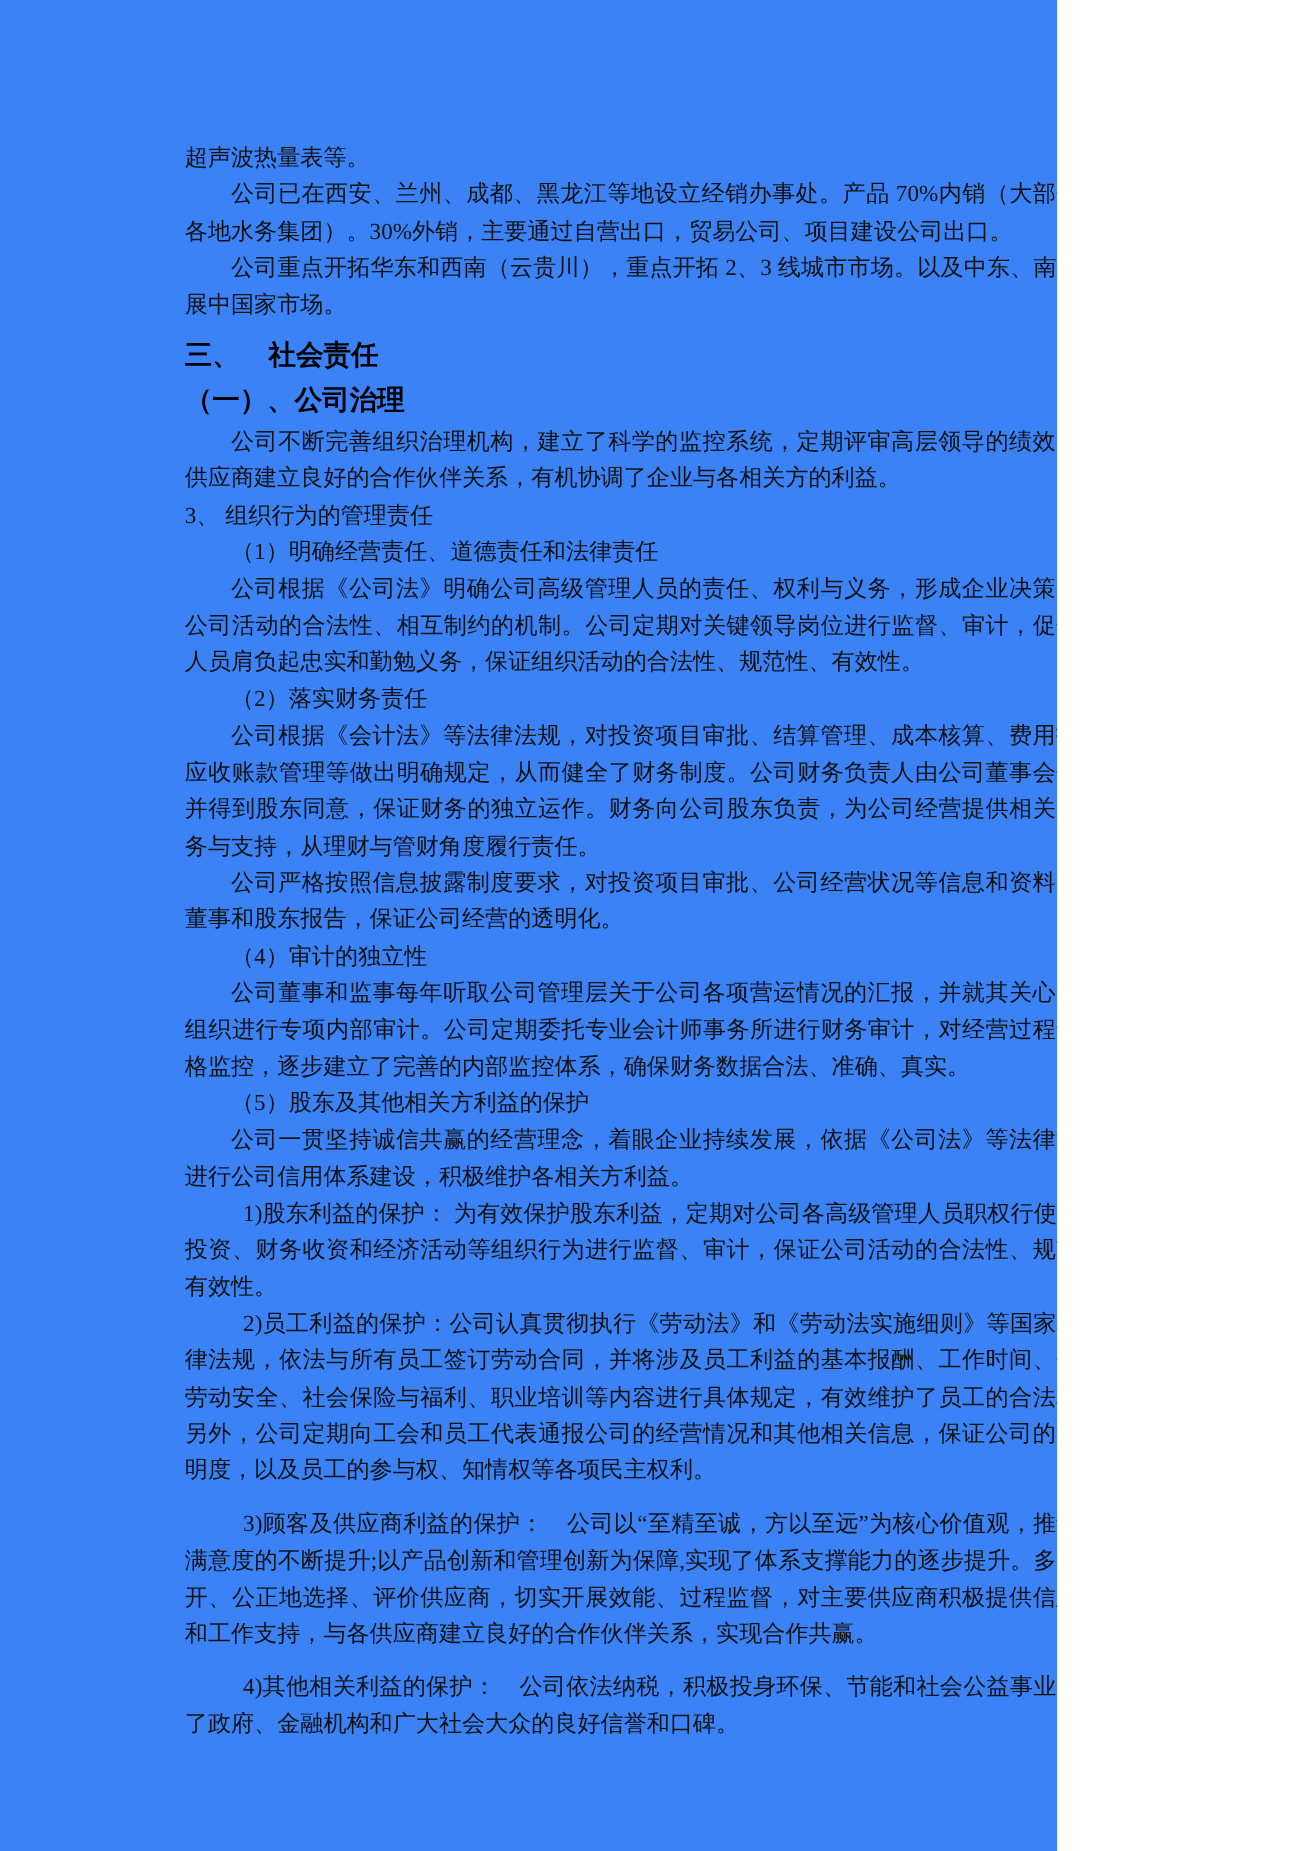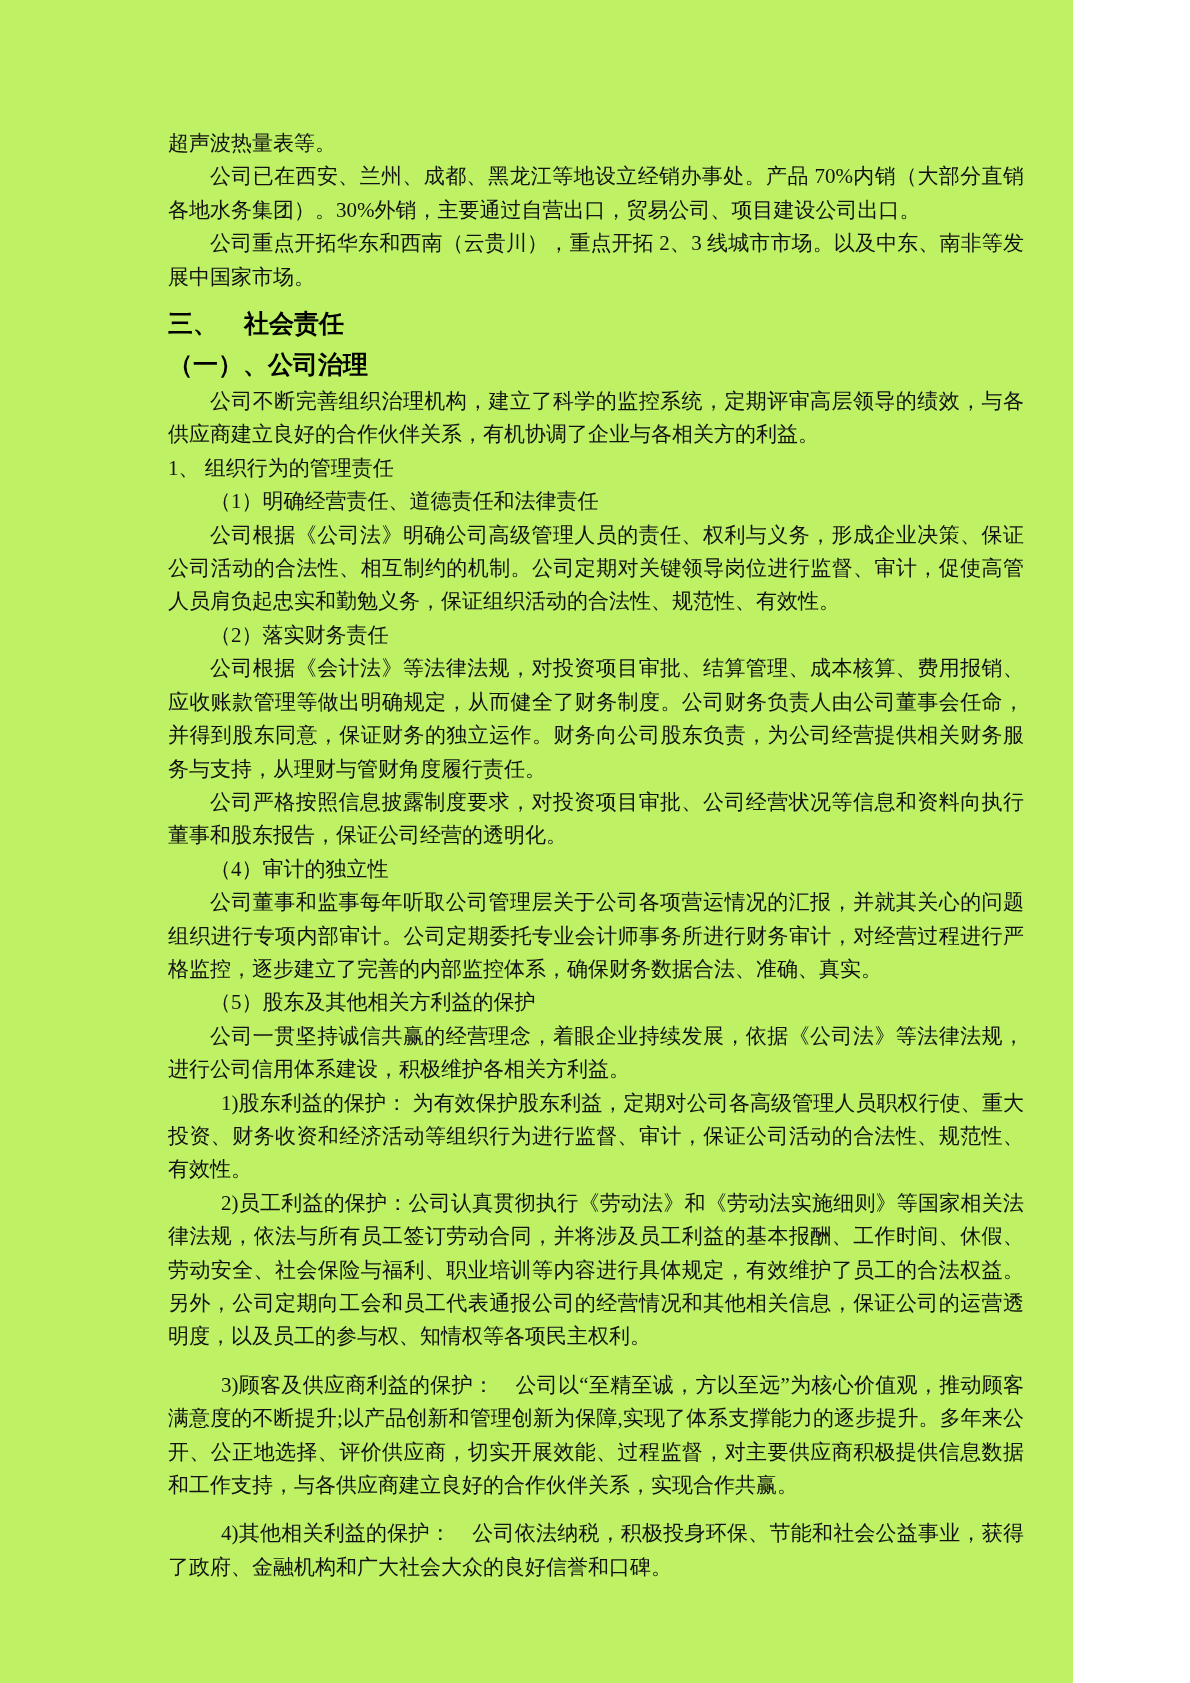--- a/index.html
+++ b/index.html
@@ -1,20 +1,20 @@
 <!DOCTYPE html>
 <html><head>
 <meta charset="utf-8">
 <style>
   html,body { margin:0; padding:0; background:#ffffff; }
   .page {
     position:relative;
-    width:1073px;
+    width:961px;
     height:1683px;
-    background:#bef264;
+    background:#3b82f6;
     overflow:hidden;
     font-family:"Liberation Serif","DejaVu Serif",serif;
     color:#111111;
   }
   .content {
     position:absolute;
     left:168px;
     top:127px;
     width:856px;
   }
@@ -56,21 +56,21 @@
     <p class="para indent">公司已在西安、兰州、成都、黑龙江等地设立经销办事处。产品 70%内销（大部分直销各地水务集团）。30%外销，主要通过自营出口，贸易公司、项目建设公司出口。</p>
 
     <p class="para indent">公司重点开拓华东和西南（云贵川），重点开拓 2、3 线城市市场。以及中东、南非等发展中国家市场。</p>
 
     <h1 class="h1"><span class="h1-num">三、</span><span>社会责任</span></h1>
 
     <h2 class="h2">（一）、公司治理</h2>
 
     <p class="para indent">公司不断完善组织治理机构，建立了科学的监控系统，定期评审高层领导的绩效，与各供应商建立良好的合作伙伴关系，有机协调了企业与各相关方的利益。</p>
 
-    <p class="para">1、 组织行为的管理责任</p>
+    <p class="para">3、 组织行为的管理责任</p>
 
     <p class="para indent">（1）明确经营责任、道德责任和法律责任</p>
     <p class="para indent">公司根据《公司法》明确公司高级管理人员的责任、权利与义务，形成企业决策、保证公司活动的合法性、相互制约的机制。公司定期对关键领导岗位进行监督、审计，促使高管人员肩负起忠实和勤勉义务，保证组织活动的合法性、规范性、有效性。</p>
 
     <p class="para indent">（2）落实财务责任</p>
     <p class="para indent">公司根据《会计法》等法律法规，对投资项目审批、结算管理、成本核算、费用报销、应收账款管理等做出明确规定，从而健全了财务制度。公司财务负责人由公司董事会任命，并得到股东同意，保证财务的独立运作。财务向公司股东负责，为公司经营提供相关财务服务与支持，从理财与管财角度履行责任。</p>
 
     <p class="para indent">公司严格按照信息披露制度要求，对投资项目审批、公司经营状况等信息和资料向执行董事和股东报告，保证公司经营的透明化。</p>
 
     <p class="para indent">（4）审计的独立性</p>

